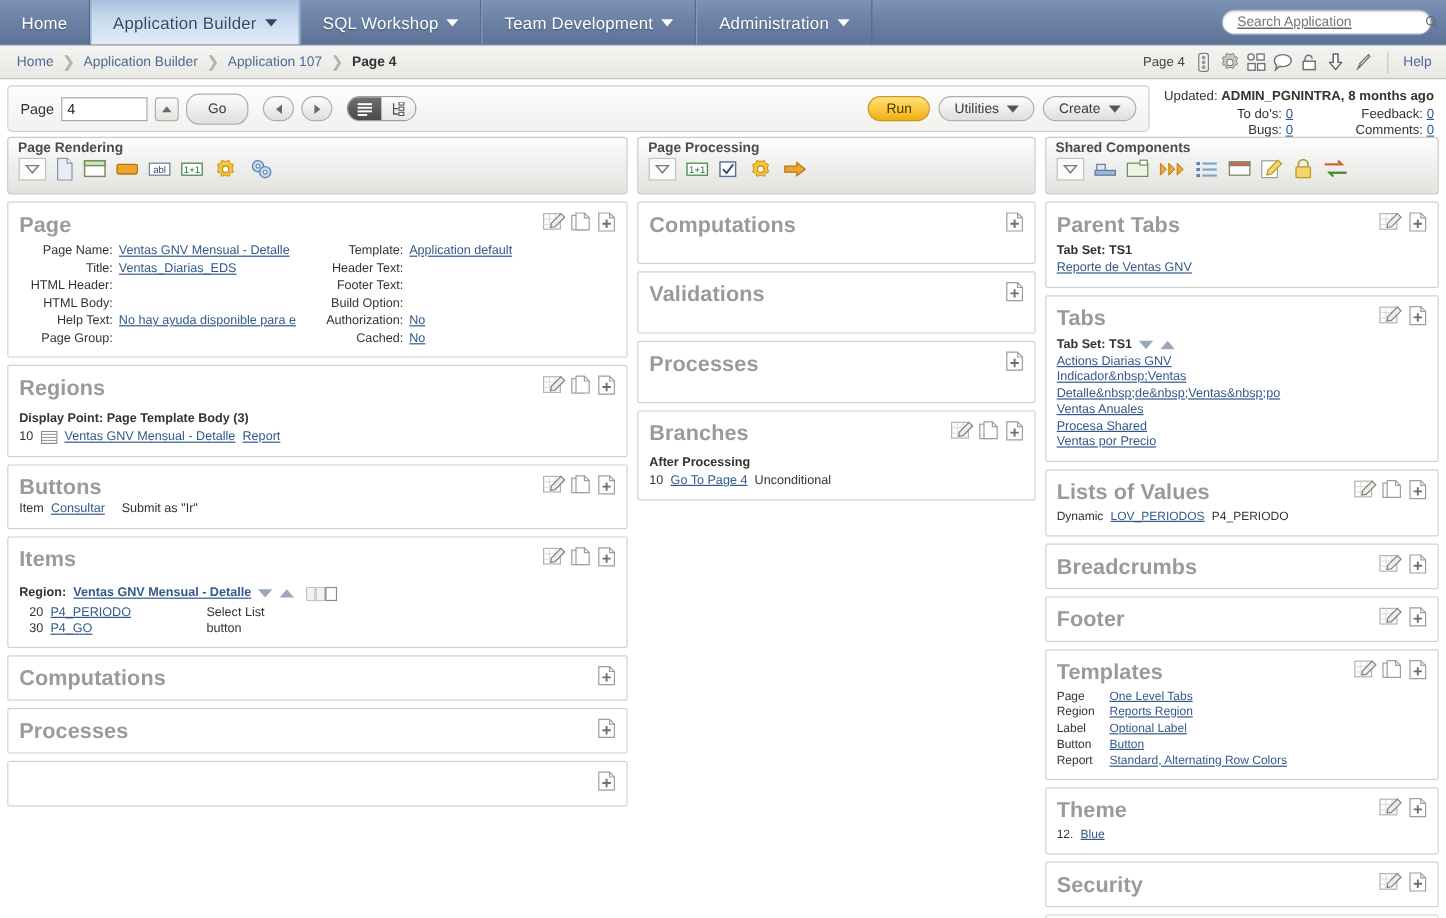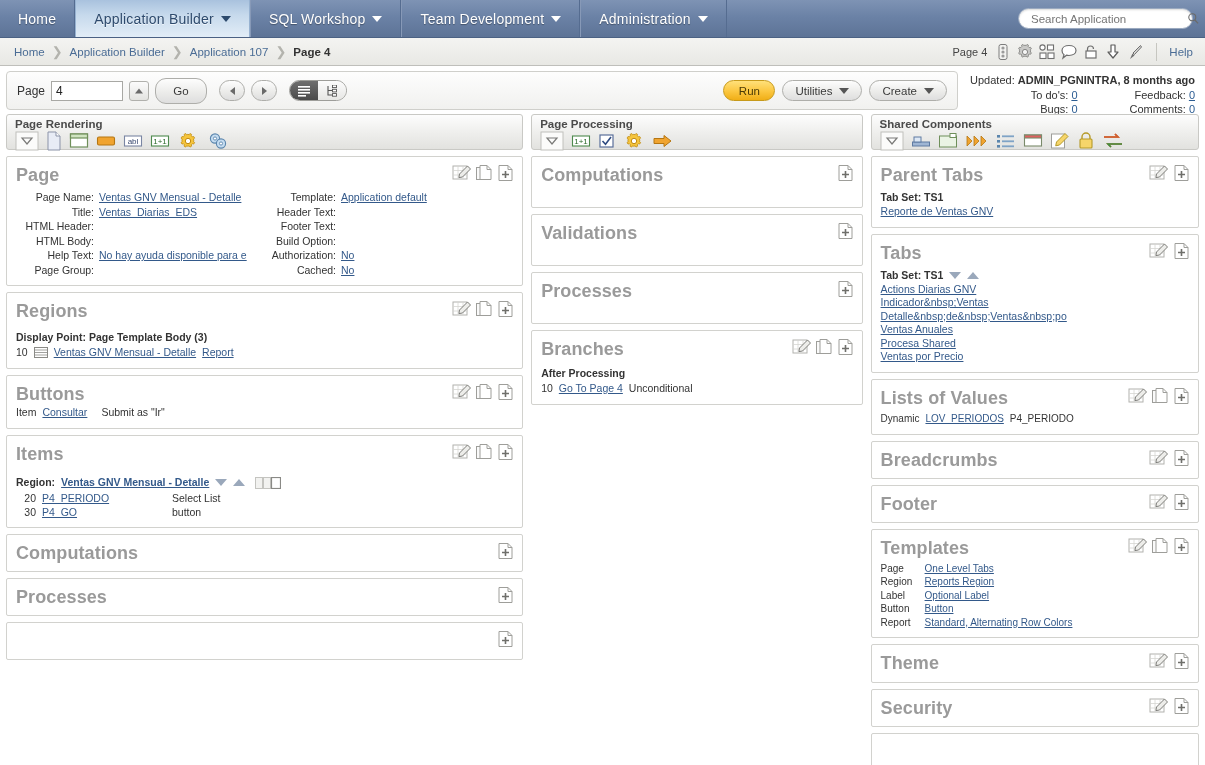--- a/index.html
+++ b/index.html
@@ -63,20 +63,21 @@
     border: 1px solid #9aa9bf;
     border-radius: 11px;
     padding: 0 6px 0 10px;
     box-shadow: inset 0 1px 2px rgba(0,0,0,.15);
   }
   .search-box input {
     flex: 1; border: none; outline: none;
     font-family: "Liberation Sans", sans-serif;
     font-size: 11.5px; color: #444;
     background: transparent;
+    text-decoration: underline;
   }
   .search-mag { width: 13px; height: 13px; flex-shrink: 0; }
 
   
   .crumbbar {
     height: 28px;
     background: linear-gradient(to bottom, #f4f4f2 0%, #e8e8e4 100%);
     border-bottom: 1px solid #bfbfbb;
     display: flex; align-items: center;
     padding: 0 8px 0 14px;
@@ -215,21 +216,21 @@
     display: flex;
     padding: 0 6px;
     gap: 8px;
     align-items: flex-start;
   }
   .col-left { width: 518px; }
   .col-mid  { width: 332px; }
   .col-right { width: 329px; }
 
   .sec-head {
-    height: 36px;
+    height: 48px;
     border: 1px solid #c9c9c5;
     background: linear-gradient(to bottom,#fdfdfd 0%,#efefed 50%,#e2e2df 100%);
     border-radius: 3px;
     padding: 3px 6px 4px 8px;
   }
   .sec-head-title {
     font-size: 11.5px; font-weight: bold; color: #4b4b4b;
     margin-bottom: 1px;
   }
   .sec-icons { display: flex; align-items: center; gap: 7px; }
@@ -991,20 +992,24 @@
           <rect x="1" y="2" width="14" height="13" fill="#fff" stroke="#b2b2ae"></rect>
           <path d="M1 6.5h14M1 11h14M6 2v13M11 2v13" stroke="#d6d6d2" stroke-width=".8"></path>
           <path d="M15.5 2l3 3-8 8-3.6.6.6-3.6z" fill="#ededea" stroke="#7e7e7a" stroke-width="1"></path>
         </svg>
         <svg class="ic" width="18" height="18" viewBox="0 0 18 18">
           <path d="M3 1.5h9l4 4v11H3z" fill="#fff" stroke="#9e9e9a"></path>
           <path d="M12 1.5v4h4" fill="none" stroke="#9e9e9a"></path>
           <path d="M6 10.5h7M9.5 7v7" stroke="#6f6f6b" stroke-width="1.6"></path>
         </svg>
       </div>
+      <div class="row-line" style="margin-top:2px;font-size:10px">
+        <span>12.</span>
+        <a class="lnk">Blue</a>
+      </div>
     </div>
 
     <div class="panel panel-empty">
       <div class="panel-title">Security</div>
       <div class="panel-acts">
         <svg class="ic" width="20" height="18" viewBox="0 0 20 18">
           <rect x="1" y="2" width="14" height="13" fill="#fff" stroke="#b2b2ae"></rect>
           <path d="M1 6.5h14M1 11h14M6 2v13M11 2v13" stroke="#d6d6d2" stroke-width=".8"></path>
           <path d="M15.5 2l3 3-8 8-3.6.6.6-3.6z" fill="#ededea" stroke="#7e7e7a" stroke-width="1"></path>
         </svg>

